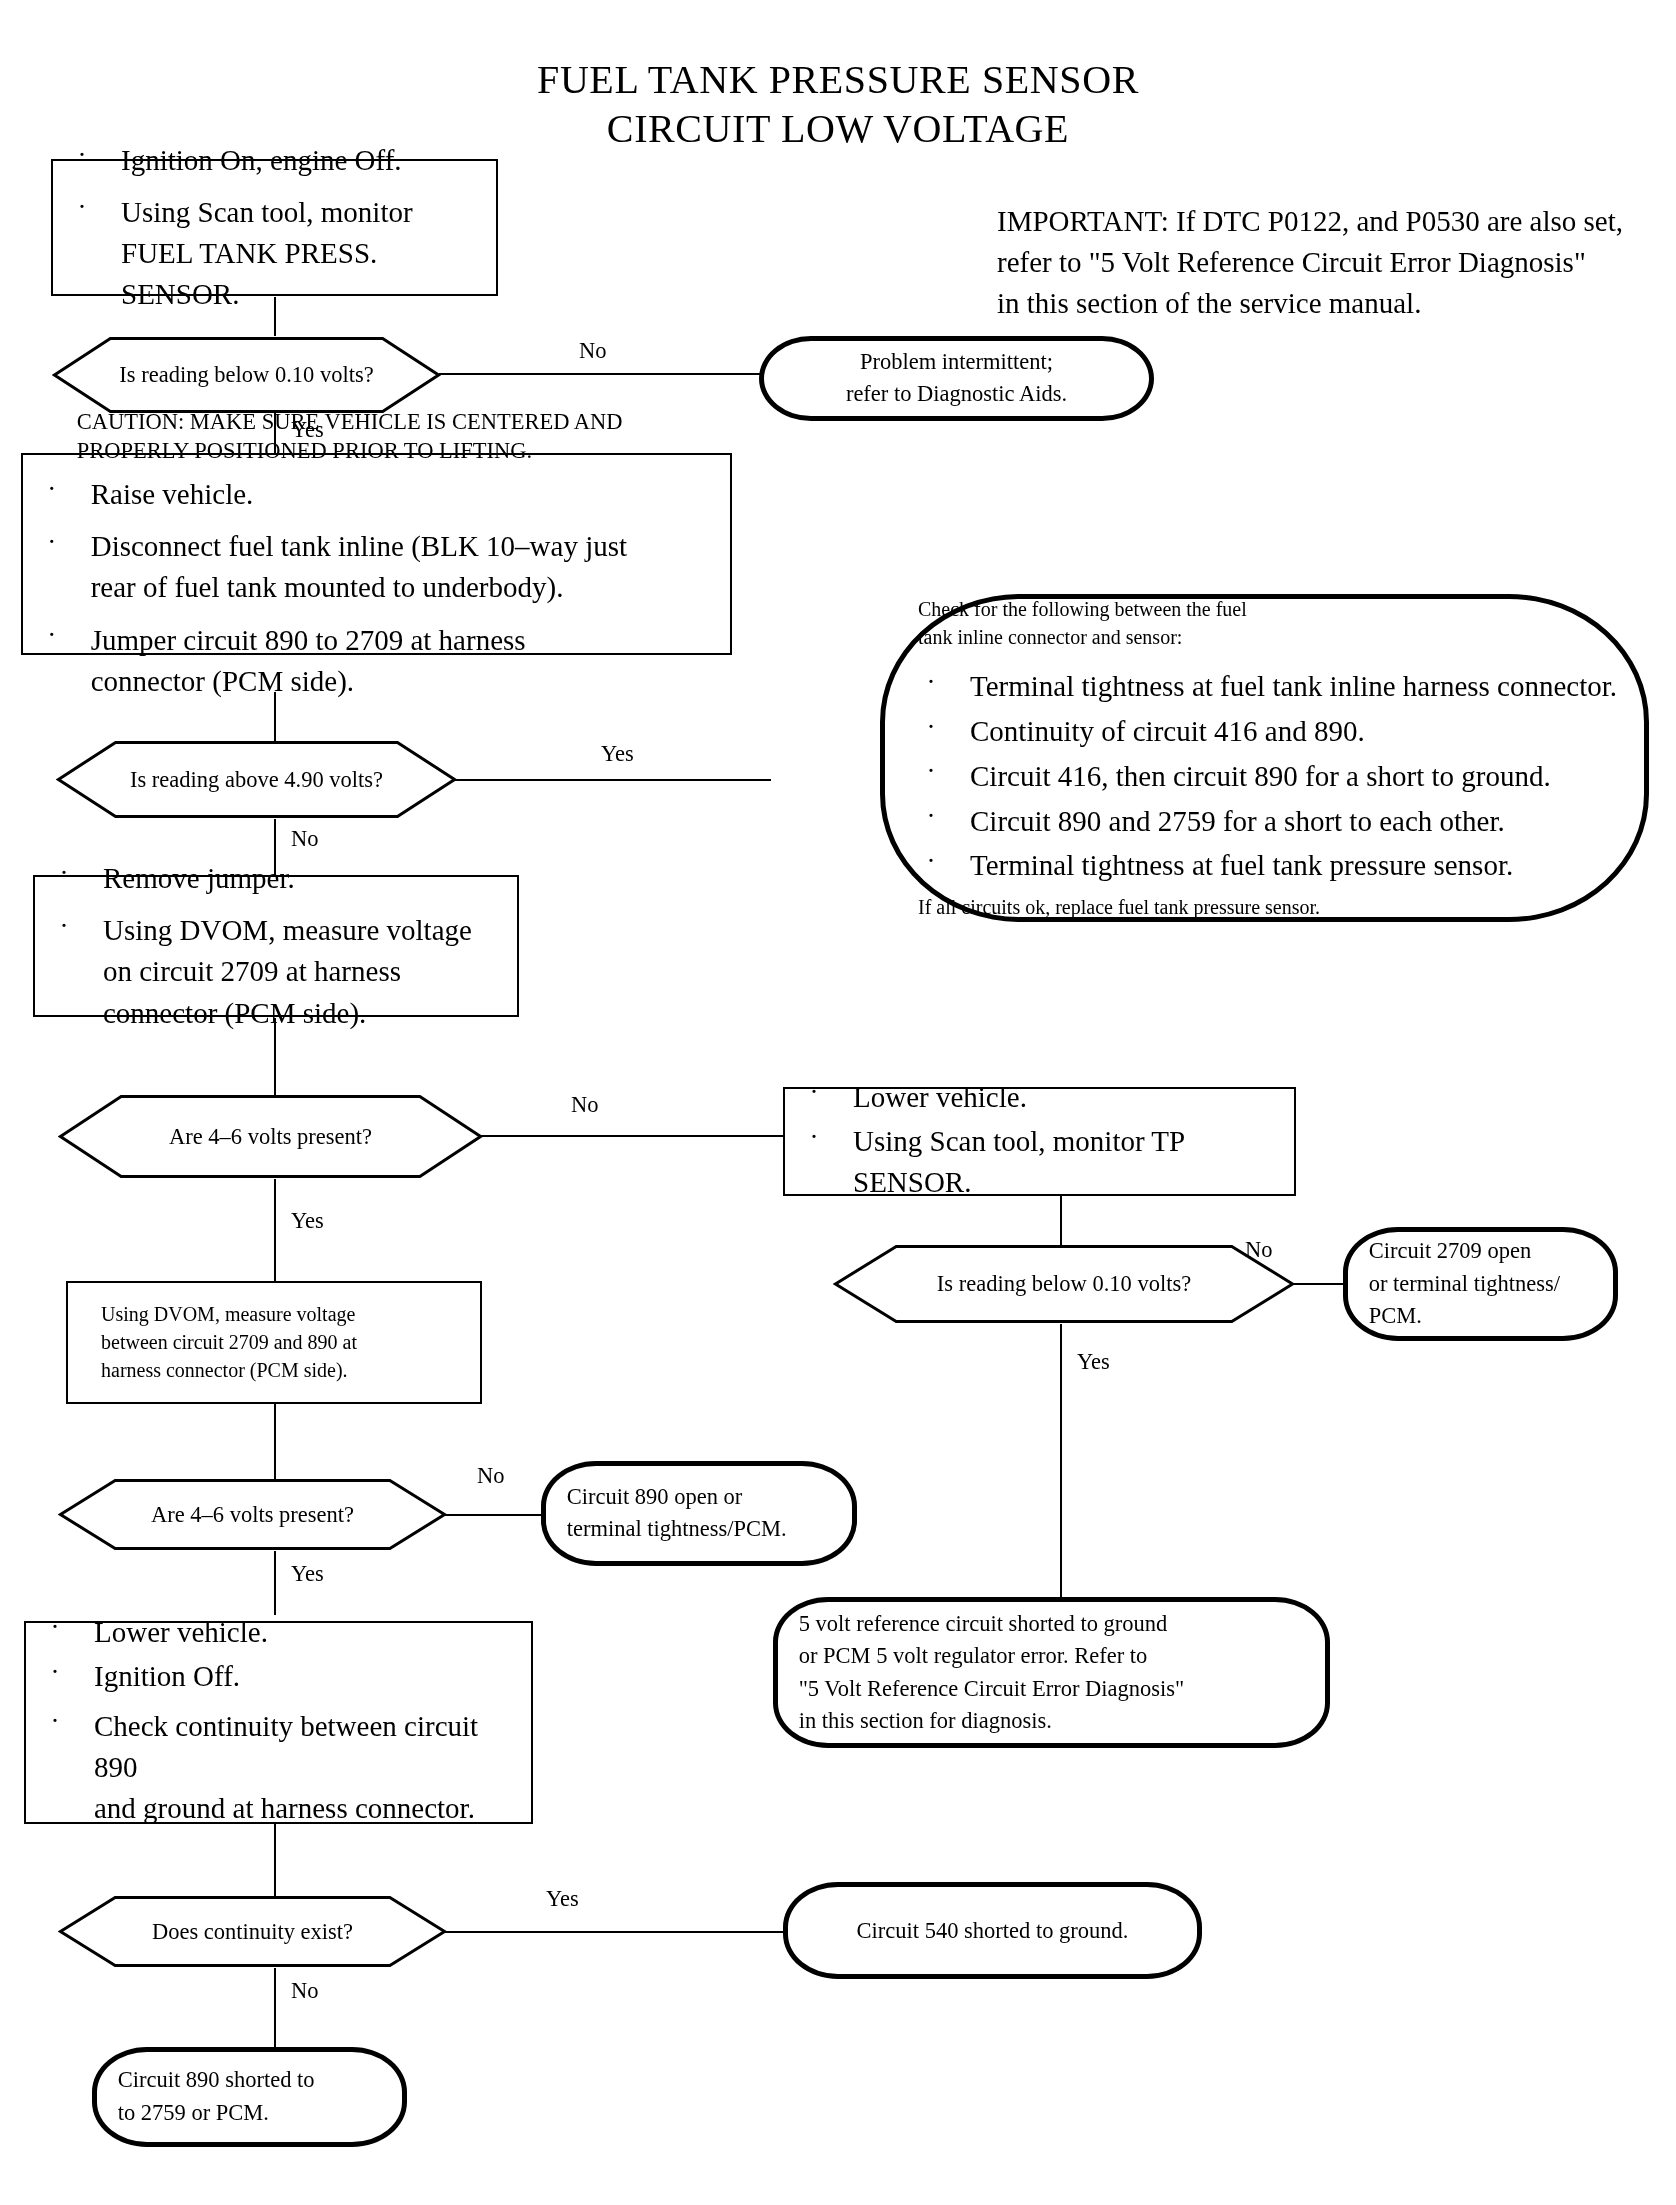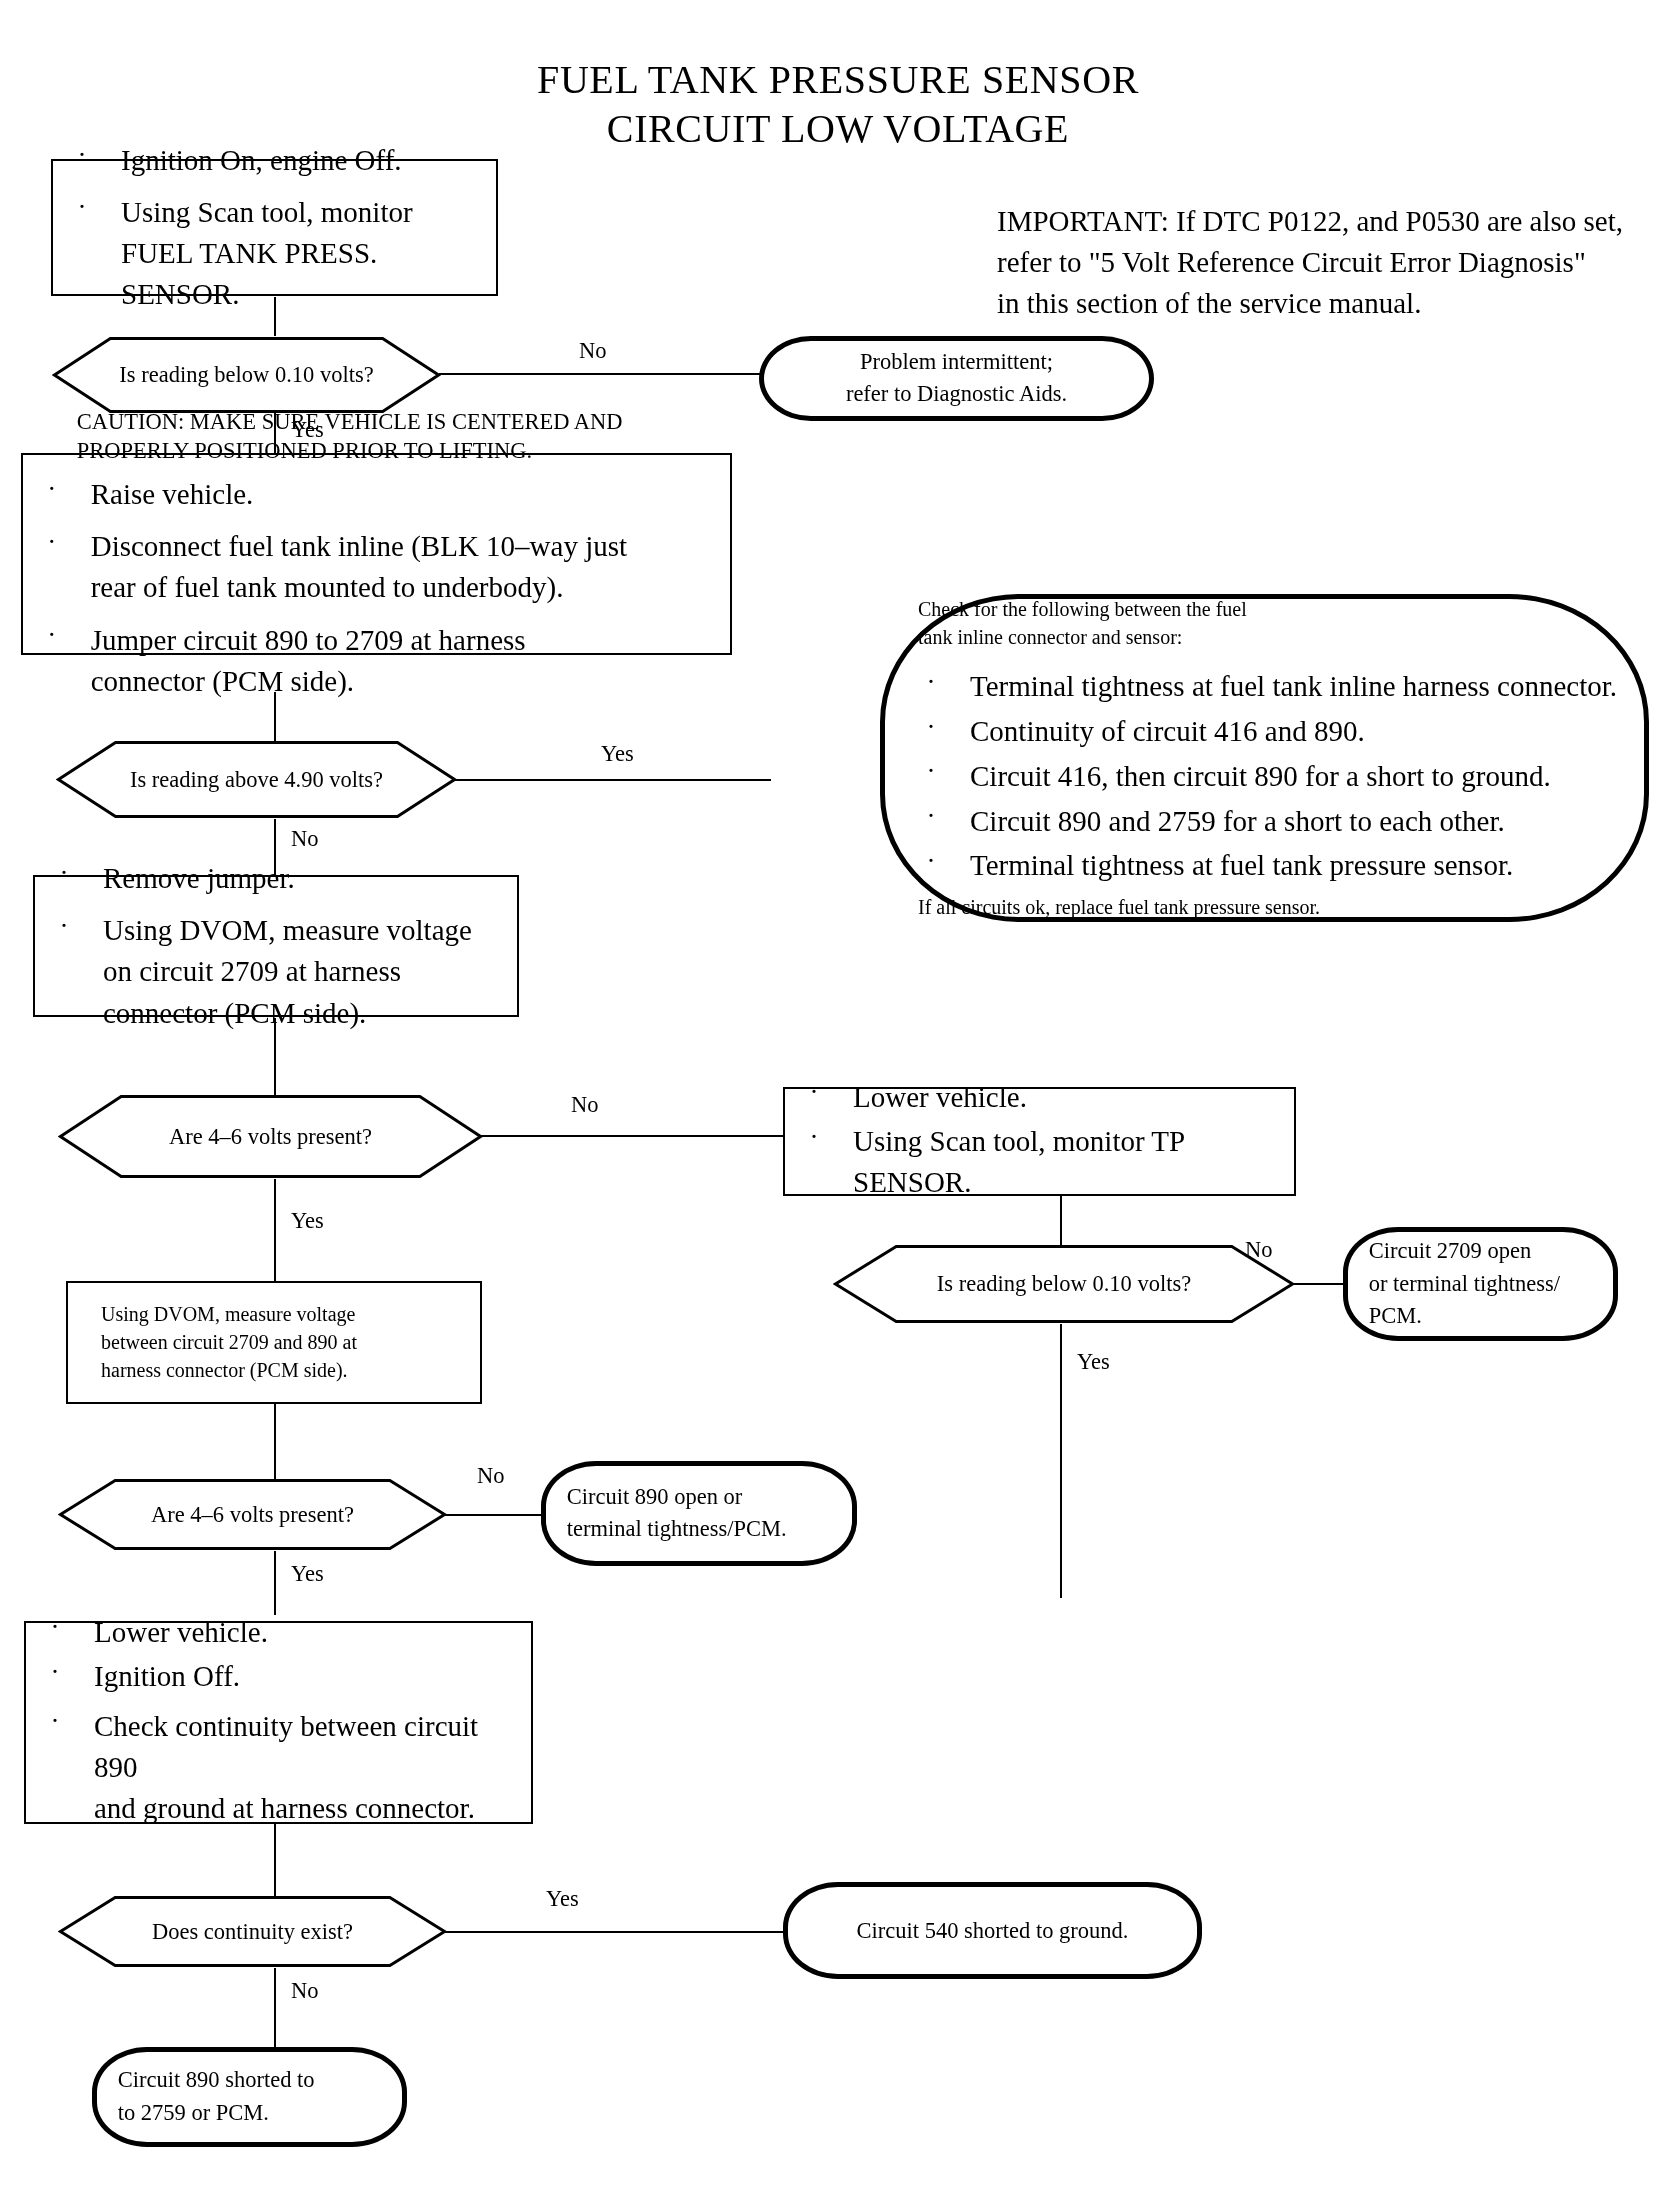--- a/index.html
+++ b/index.html
@@ -308,20 +308,26 @@
   <div class="elbl" style="left:477px;top:1465px;">No</div>
 
   <div class="term" style="left:541px;top:1461px;width:316px;height:105px;">
     <div class="inner">Circuit 890 open or
 terminal tightness/PCM.</div>
   </div>
 
   <div class="ln lnv" style="left:274px;top:1551px;height:64px;"></div>
   <div class="elbl" style="left:291px;top:1563px;">Yes</div>
 
+  <div class="term" style="left:773px;top:1597px;width:557px;height:151px;">
+    <div class="inner">5 volt reference circuit shorted to ground
+or PCM 5 volt regulator error. Refer to
+"5 Volt Reference Circuit Error Diagnosis"
+in this section for diagnosis.</div>
+  </div>
 
   <div class="proc" style="left:24px;top:1621px;width:509px;height:203px;">
     <div class="inner">
       <ul class="bl tight">
         <li>Lower vehicle.</li>
         <li>Ignition Off.</li>
         <li style="margin-top:8.5px;">Check continuity between circuit 890
 and ground at harness connector.</li>
       </ul>
     </div>

